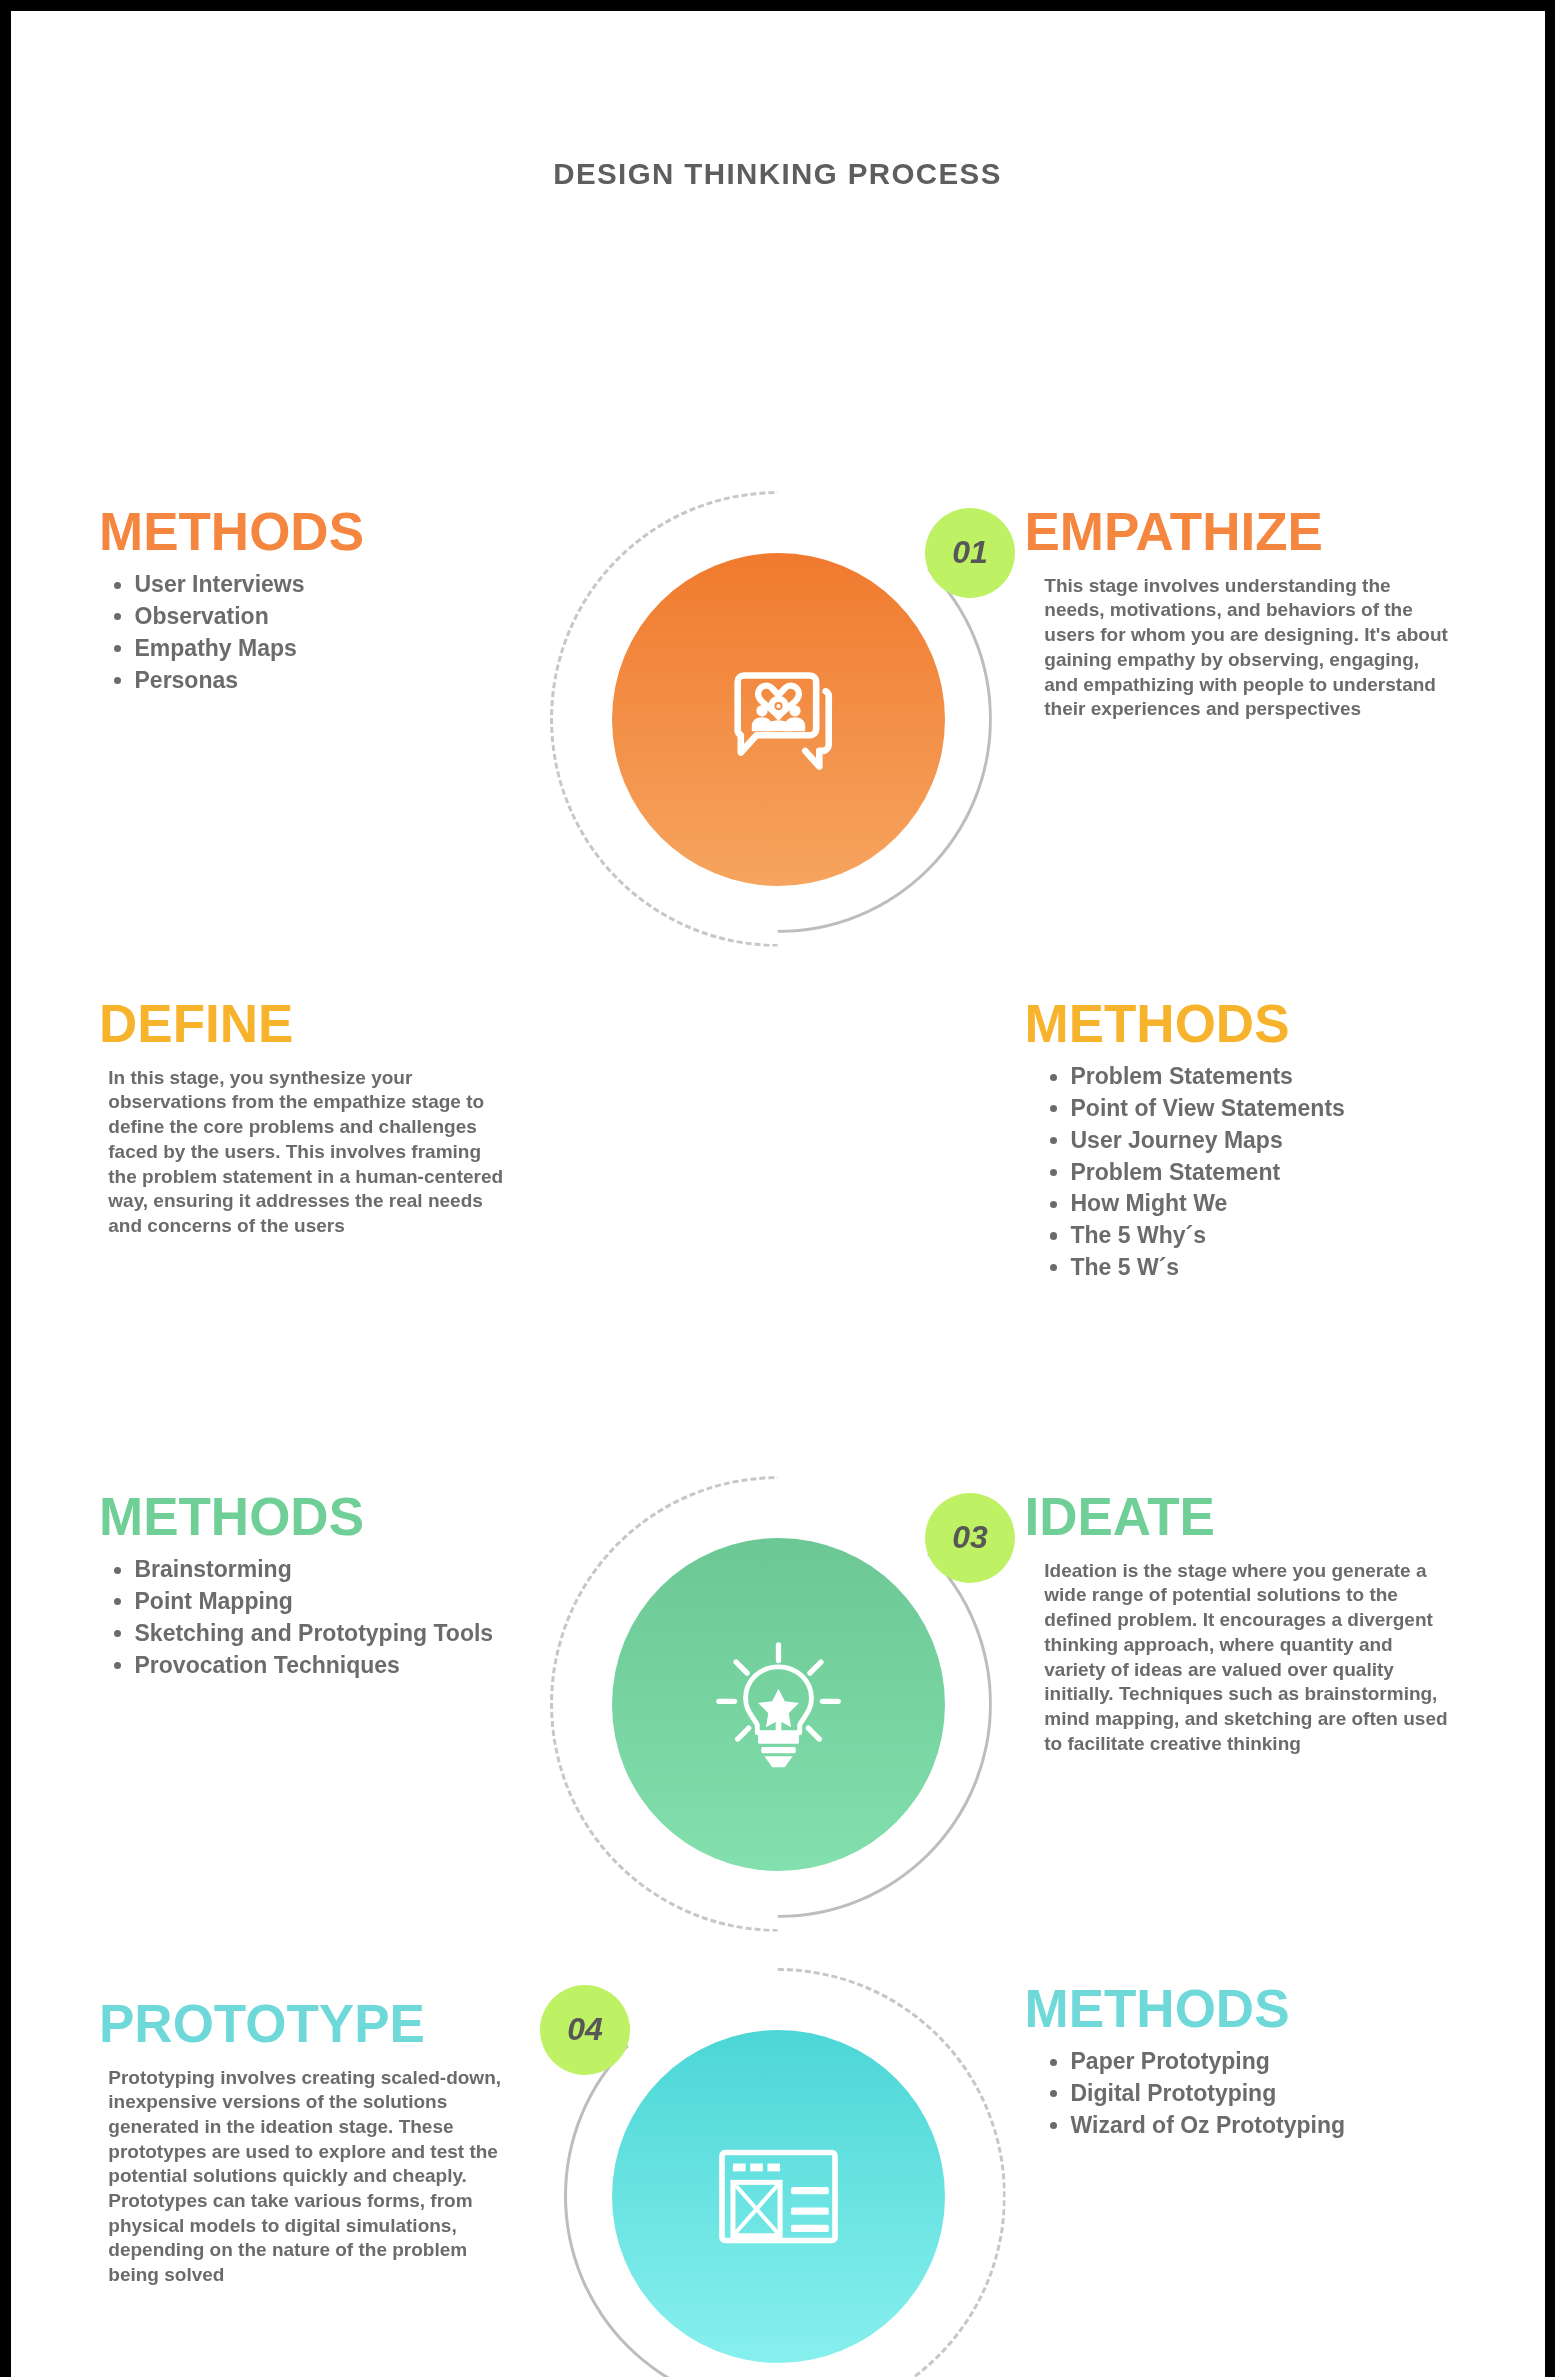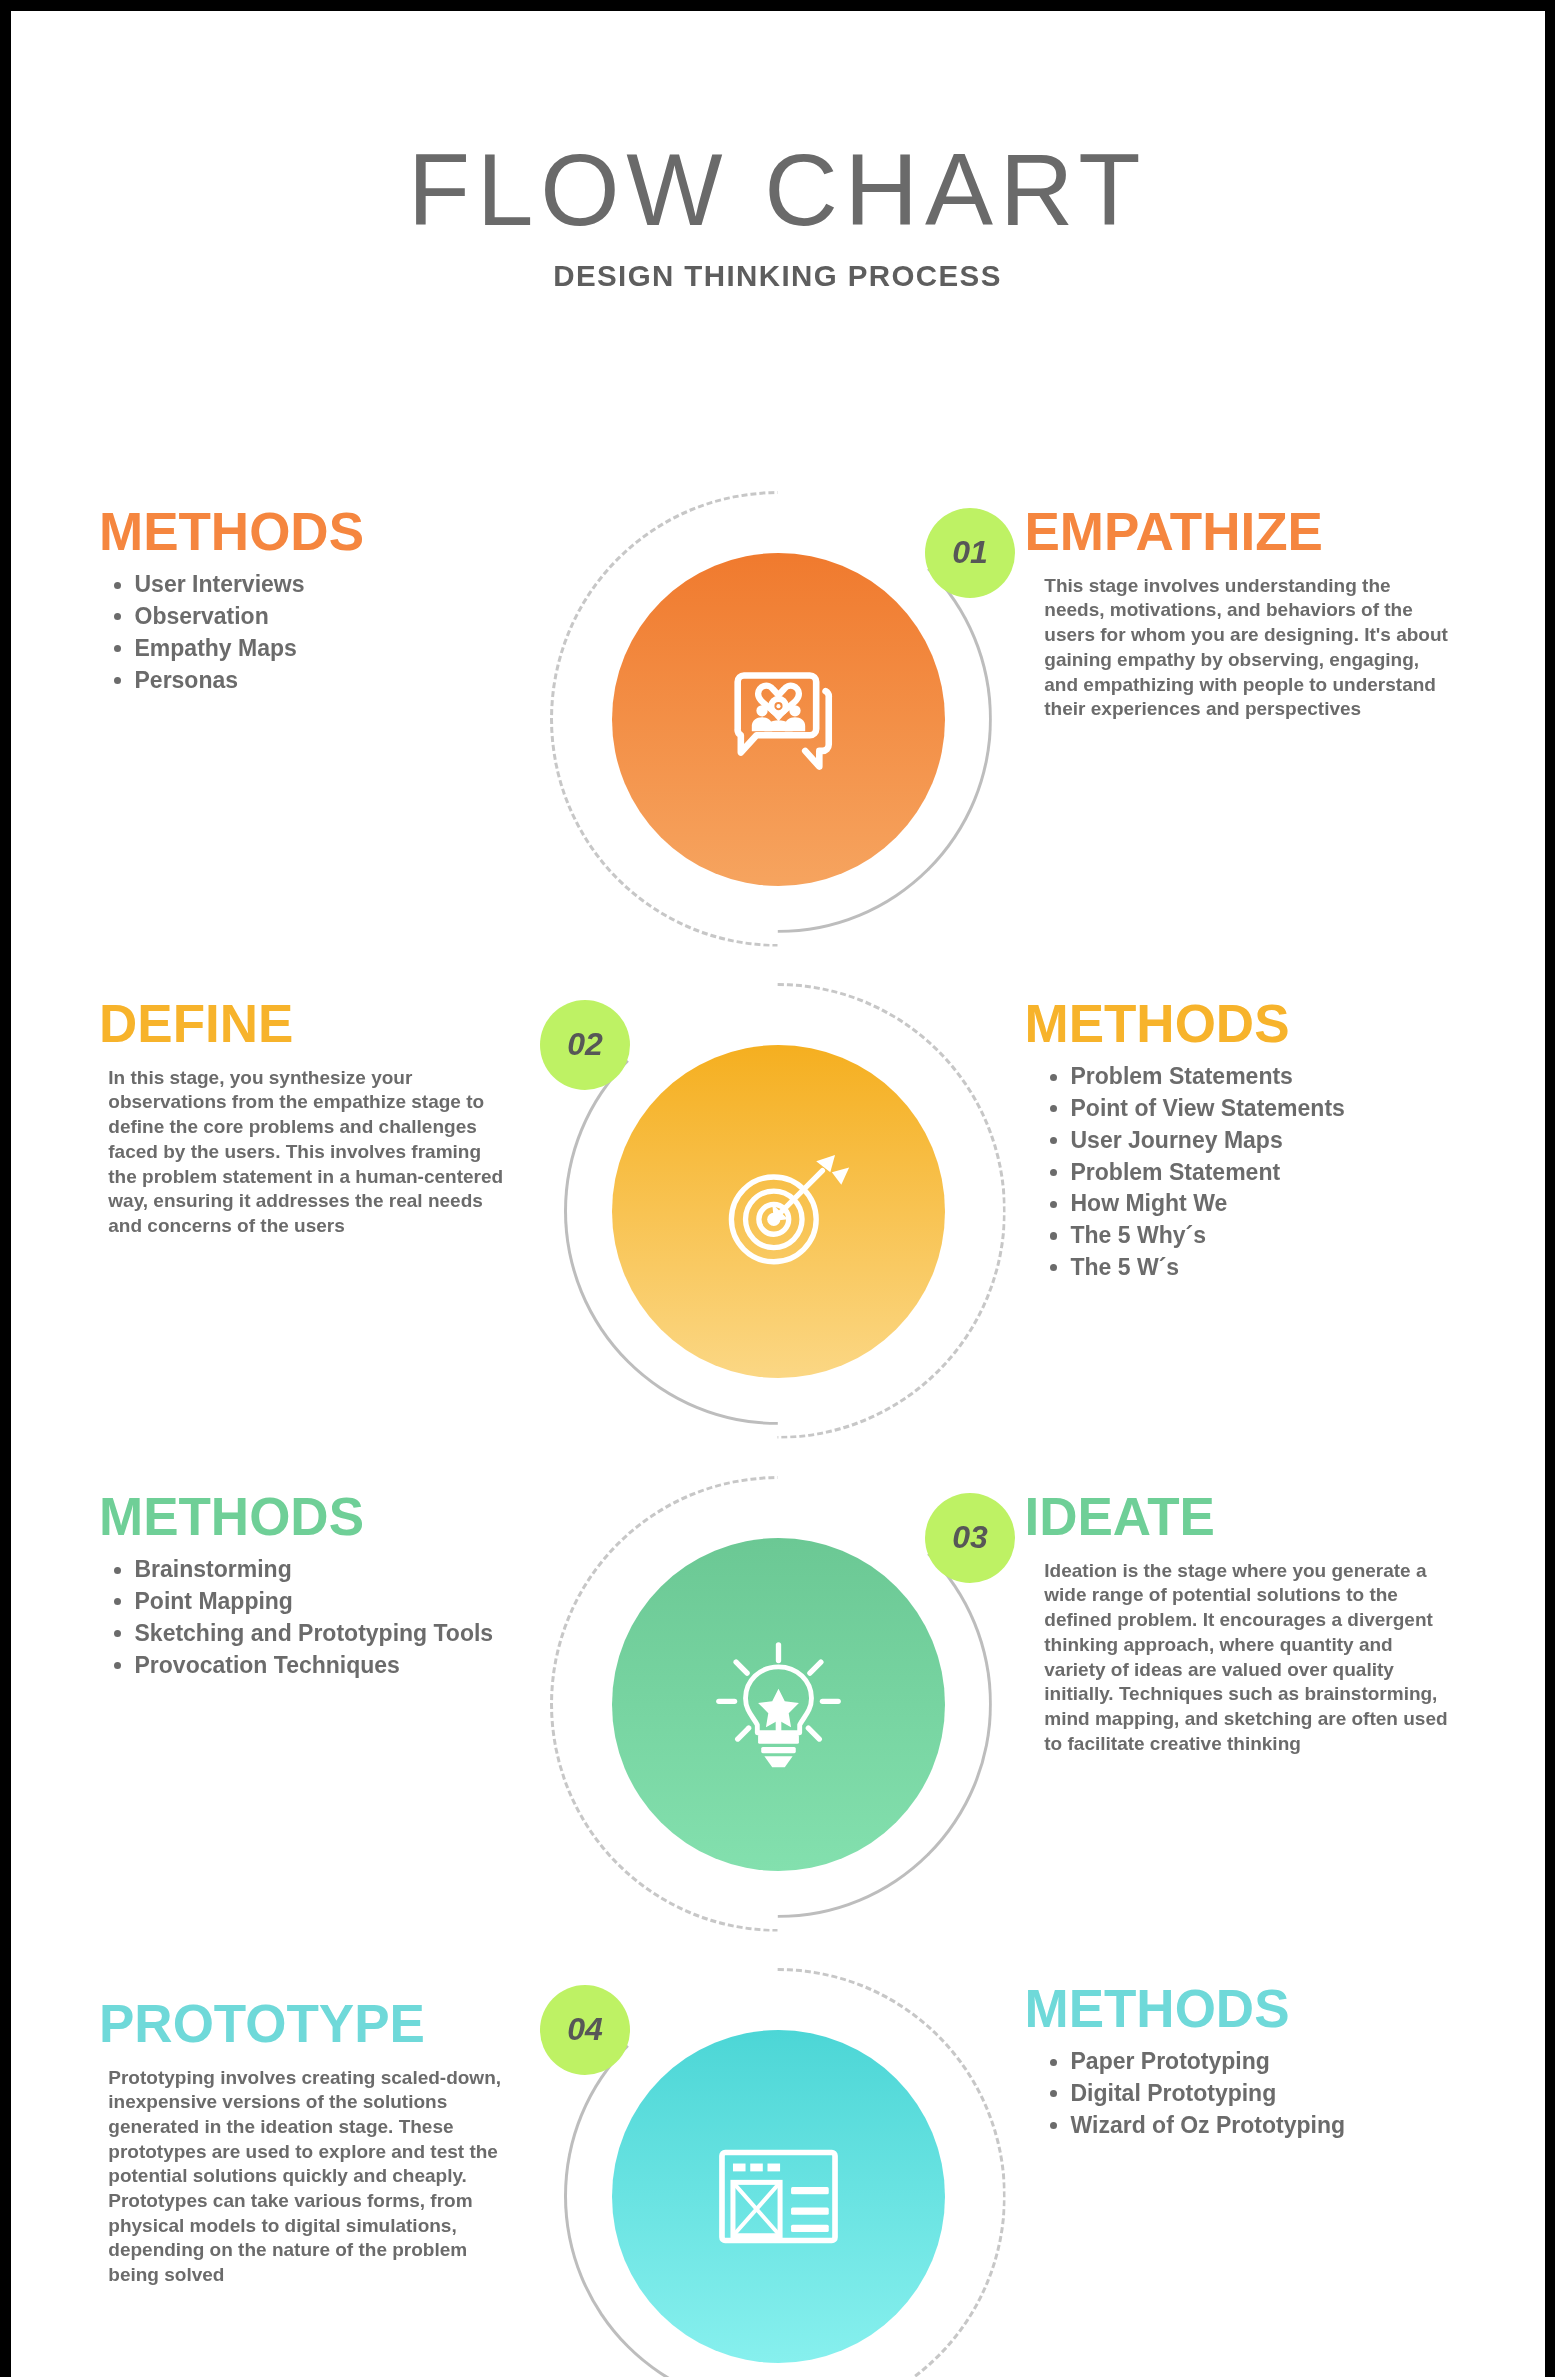--- a/index.html
+++ b/index.html
@@ -131,21 +131,20 @@
   .icon{width:157px;height:157px;}
   .icon svg{width:100%;height:100%;display:block;}
 </style>
 </head>
 <body>
 
 <div id="page">
   <div id="canvas">
 
     <div class="header">
-      <div class="title">FLOW CHART</div>
       <div class="subtitle">DESIGN THINKING PROCESS</div>
     </div>
 
     <div id="stages-host">
         <div class="stage" style="top: 480px;">
           <div class="side left" style="top: 14.3px;">
             <div class="side-head" style="color: rgb(245, 134, 63);">METHODS</div>
             <ul class="methods">
               <li>User Interviews</li>
               <li>Observation</li>
@@ -191,41 +190,20 @@
             <ul class="methods">
               <li>Problem Statements</li>
               <li>Point of View Statements</li>
               <li>User Journey Maps</li>
               <li>Problem Statement</li>
               <li>How Might We</li>
               <li>The 5 Why´s</li>
               <li>The 5 W´s</li>
             </ul>
           </div>
-          <div class="center" style="top: 0px;">
-            <div class="ring dashed" style="clip-path: polygon(50% 0px, 100% 0px, 100% 100%, 50% 100%);"></div>
-            <div class="ring solid" style="clip-path: polygon(0px 0px, 50% 0px, 50% 100%, 0px 100%);"></div>
-            <div class="bubble" style="background: linear-gradient(rgb(245, 175, 32) 0%, rgb(251, 215, 132) 100%);">
-              <div class="icon">
-    <svg viewBox="0 0 100 100" fill="none" stroke="#fff" stroke-width="3.4">
-      <circle cx="47" cy="55" r="27"></circle>
-      <circle cx="47" cy="55" r="18"></circle>
-      <circle cx="47" cy="55" r="9.5"></circle>
-      <circle cx="47" cy="55" r="4.2" fill="#fff" stroke="none"></circle>
-      <path d="M47 55 L78 24" stroke-width="3.4" stroke-linecap="round"></path>
-      <g fill="#fff" stroke="none">
-        <path d="M74 18 l12 -4 -3 11 -9 -7z"></path>
-        <path d="M84 25 l11 -3 -5 11 -6 -8z"></path>
-        <path d="M47 55 l-1 -10 10 10 -10 1z"></path>
-      </g>
-    </svg>
-              </div>
-            </div>
-            <div class="badge left">02</div>
-          </div>
         </div>
         <div class="stage" style="top: 1465px;">
           <div class="side left" style="top: 14.3px;">
             <div class="side-head" style="color: rgb(111, 207, 151);">METHODS</div>
             <ul class="methods">
               <li>Brainstorming</li>
               <li>Point Mapping</li>
               <li>Sketching and Prototyping Tools</li>
               <li>Provocation Techniques</li>
             </ul>

